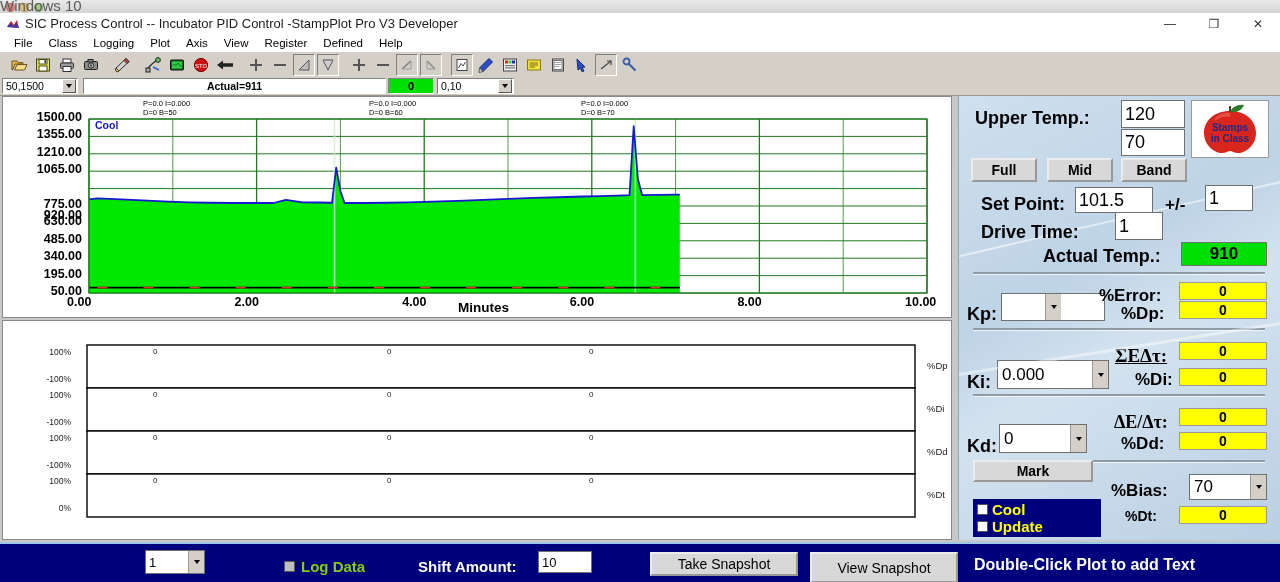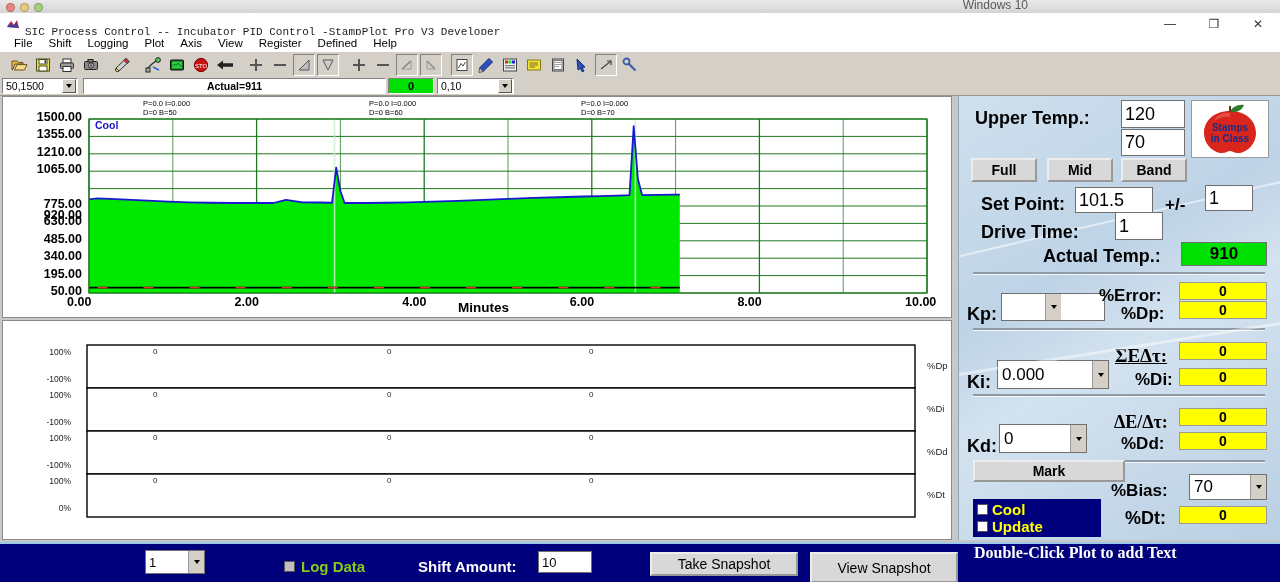--- a/index.html
+++ b/index.html
@@ -7,31 +7,31 @@
     width:1280px;height:582px;overflow:hidden;
     font-family:"Liberation Sans", sans-serif;
     background:#c8c8c8;
     -webkit-font-smoothing:antialiased;
   }
   #root{position:relative;width:1280px;height:582px;}
 
   
   .vm-bar{position:absolute;left:0;top:0;width:1280px;height:13px;
     background:linear-gradient(#e9e9e9,#d4d4d4);border-bottom:1px solid #b5b5b5;}
-  .vm-title{position:absolute;left:0;top:-1px;width:1028px;text-align:right;
-    font-size:12px;color:#5a5a5a;line-height:13px;}
+  .vm-title{position:absolute;left:0;top:-1px;width:1028px;text-align:left;
+    font-size:15px;color:#5a5a5a;line-height:13px;}
   .dots{position:absolute;left:6px;top:3px;display:flex;gap:5px;}
   .dot{width:7px;height:7px;border-radius:50%;border:1px solid rgba(0,0,0,.22);}
   .dot.r{background:#e8857f;}.dot.y{background:#e8c979;}.dot.g{background:#a4cf7f;}
 
   
   .win-title{position:absolute;left:0;top:13px;width:1280px;height:22px;background:#ffffff;}
   .win-ico{position:absolute;left:6px;top:4px;width:14px;height:14px;}
   .win-ico svg{display:block;}
-  .win-text{position:absolute;left:25px;top:13px;font-size:11px;color:#1d1d1d;font-family:Liberation Mono, monospace;}
+  .win-text{position:absolute;left:25px;top:3px;font-size:13px;color:#1d1d1d;}
   .wbtns{position:absolute;right:0;top:0;display:flex;height:22px;}
   .wbtn{width:44px;height:22px;display:flex;align-items:center;justify-content:center;
     font-size:12px;color:#333;}
 
   
   .menubar{position:absolute;left:0;top:35px;width:1280px;height:17px;background:#fff;
     display:flex;align-items:center;padding-left:6px;box-sizing:border-box;}
   .menuitem{font-size:11.5px;color:#000;padding:0 8px;line-height:17px;cursor:default;}
 
   
@@ -152,21 +152,21 @@
     <span class="win-text">SIC Process Control -- Incubator PID Control -StampPlot Pro V3 Developer</span>
     <span class="wbtns">
       <span class="wbtn">—</span>
       <span class="wbtn">❐</span>
       <span class="wbtn close">✕</span>
     </span>
   </div>
 
   <div class="menubar">
     <span class="menuitem">File</span>
-    <span class="menuitem">Shift</span>
+    <span class="menuitem">Class</span>
     <span class="menuitem">Logging</span>
     <span class="menuitem">Plot</span>
     <span class="menuitem">Axis</span>
     <span class="menuitem">View</span>
     <span class="menuitem">Register</span>
     <span class="menuitem">Defined</span>
     <span class="menuitem">Help</span>
   </div>
 
   <div class="toolbar">
@@ -557,55 +557,55 @@
           <span class="caret2"></span>
         </span>
     </div>
     <div class="rlabel" style="left:155px;top:316px;font-size:18px;font-family:'Liberation Serif',serif;overflow:hidden;height:16px;">ΔE/Δτ:</div>
     <div class="ybox" style="left:220px;top:312px;width:88px;height:18px;">0</div>
     <div class="rlabel" style="left:162px;top:338px;font-size:17px;">%Dd:</div>
     <div class="ybox" style="left:220px;top:336px;width:88px;height:18px;">0</div>
 
     <div class="hr3d" style="left:14px;top:364px;width:292px;"></div>
 
-    <div class="btn3d" style="left:14px;top:364px;width:152px;height:22px;">Mark</div>
+    <div class="btn3d" style="left:14px;top:364px;width:120px;height:22px;">Mark</div>
     <div class="navyblock" style="left:14px;top:403px;width:128px;height:38px;">
       <div style="position:absolute;left:4px;top:2px;display:flex;align-items:center;gap:4px;">
         <span class="chk"></span>
         <span class="navytxt">Cool</span>
       </div>
       <div style="position:absolute;left:4px;top:19px;display:flex;align-items:center;gap:4px;">
         <span class="chk"></span>
         <span class="navytxt">Update</span>
       </div>
     </div>
 
     <div class="rlabel" style="left:152px;top:385px;font-size:17px;">%Bias:</div>
     <div class="cbox" style="left:230px;top:378px;width:78px;height:26px;">
       <span class="cv">70</span>
       <span class="carrow2">
           <span class="caret2"></span>
         </span>
     </div>
-    <div class="rlabel" style="left:166px;top:412px;font-size:18px;">%Dt:</div>
+    <div class="rlabel" style="left:166px;top:412px;font-size:14px;">%Dt:</div>
     <div class="ybox" style="left:220px;top:410px;width:88px;height:18px;">0</div>
   </div>
 
   <div class="bottombar">
     <div class="bb-lbl" style="left:30px;top:14px;margin-top:21px;">COM Port:</div>
     <div class="bb-combo" style="left:145px;top:6px;width:60px;height:24px;">
       <span class="cv">1</span>
       <span class="carrow2" style="width:15px;height:100%;background:#d4d0c8;border-left:1px solid #9a9a9a;display:flex;align-items:center;justify-content:center;">
           <span class="caret2"></span>
         </span>
     </div>
     <div class="bb-chk-lbl" style="left:284px;top:14px;">
       <span class="chk" style="background:#bfbfbf;"></span>
       <span>Log Data</span>
     </div>
     <div class="bb-lbl" style="left:418px;top:14px;">Shift Amount:</div>
     <div class="bb-input" style="left:538px;top:7px;width:54px;height:22px;">10</div>
     <div class="bb-btn" style="left:650px;top:8px;width:148px;height:24px;">Take Snapshot</div>
     <div class="bb-btn" style="left:810px;top:8px;width:148px;height:31px;">View Snapshot</div>
-    <div class="bb-note" style="left:974px;top:0;font-family:Liberation Serif, serif;">Double-Click Plot to add Text</div>
+    <div class="bb-note" style="left:974px;top:12px;">Double-Click Plot to add Text</div>
   </div>
 
 </div>
 
 </body></html>

